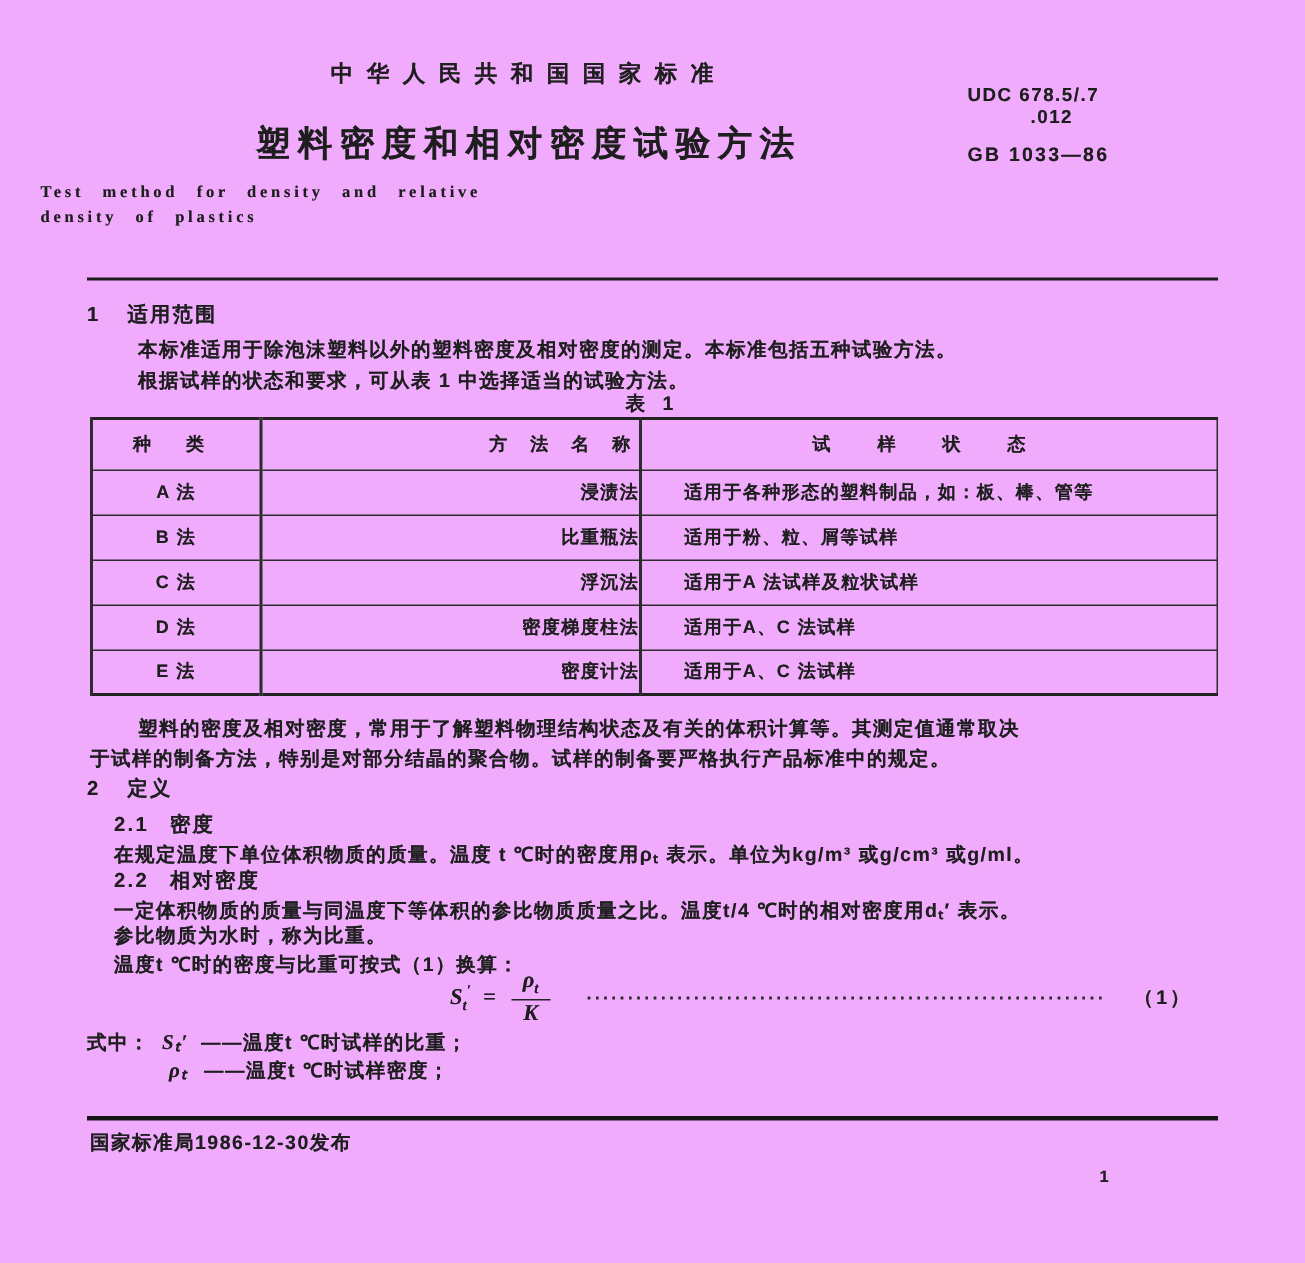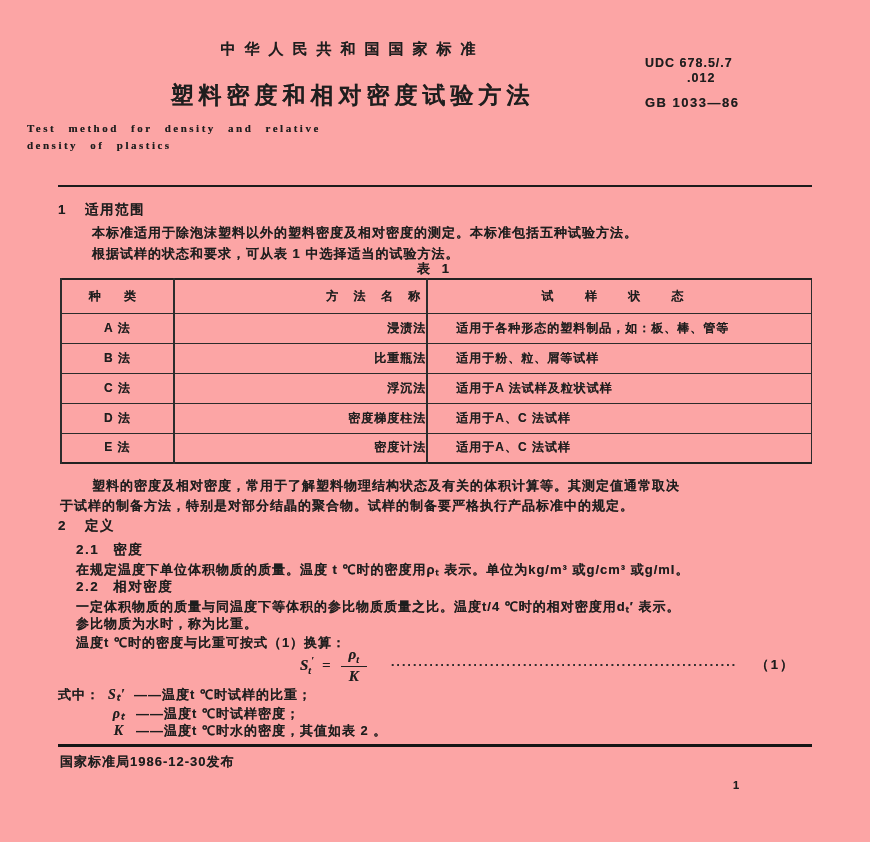--- a/index.html
+++ b/index.html
@@ -1,19 +1,19 @@
 <!DOCTYPE html>
 <html><head>
 <meta charset="utf-8">
 <style>
   * { margin:0; padding:0; box-sizing:border-box; }
   html,body { background:#ffffff; }
   .page {
     position:relative; width:870px; height:842px; overflow:hidden;
-    background:#fca5a5; color:#1e1e1e;
+    background:#f0abfc; color:#1e1e1e;
     font-family:"Liberation Sans", sans-serif; font-weight:bold;
     text-shadow:0 0 .4px rgba(20,20,20,.55);
   }
   .abs { position:absolute; }
 
   
   .hdr-country { top:40px; left:0; width:705px; text-align:center;
                  font-size:15px; letter-spacing:9px; }
   .hdr-title   { top:80px; left:0; width:705px; text-align:center;
                  font-size:23px; letter-spacing:5px; }
@@ -181,21 +181,18 @@
     <span class="dots">·······························································</span>
     <span class="eq-label">（1）</span>
   </div>
 
   <div class="abs where-row w1">
     <span>式中：</span><span class="w-sym">Sₜ′</span><span>——温度t ℃时试样的比重；</span>
   </div>
   <div class="abs where-row w2">
     <span class="w-indent"></span><span class="w-sym">ρₜ</span><span>——温度t ℃时试样密度；</span>
   </div>
-  <div class="abs where-row w3">
-    <span class="w-indent"></span><span class="w-sym">K</span><span>——温度t ℃时水的密度，其值如表 2 。</span>
-  </div>
 
   <div class="abs rule-bottom"></div>
   <div class="abs ft-left">国家标准局1986-12-30发布</div>
   <div class="abs page-no">1</div>
 
 </div>
 
 </body></html>

